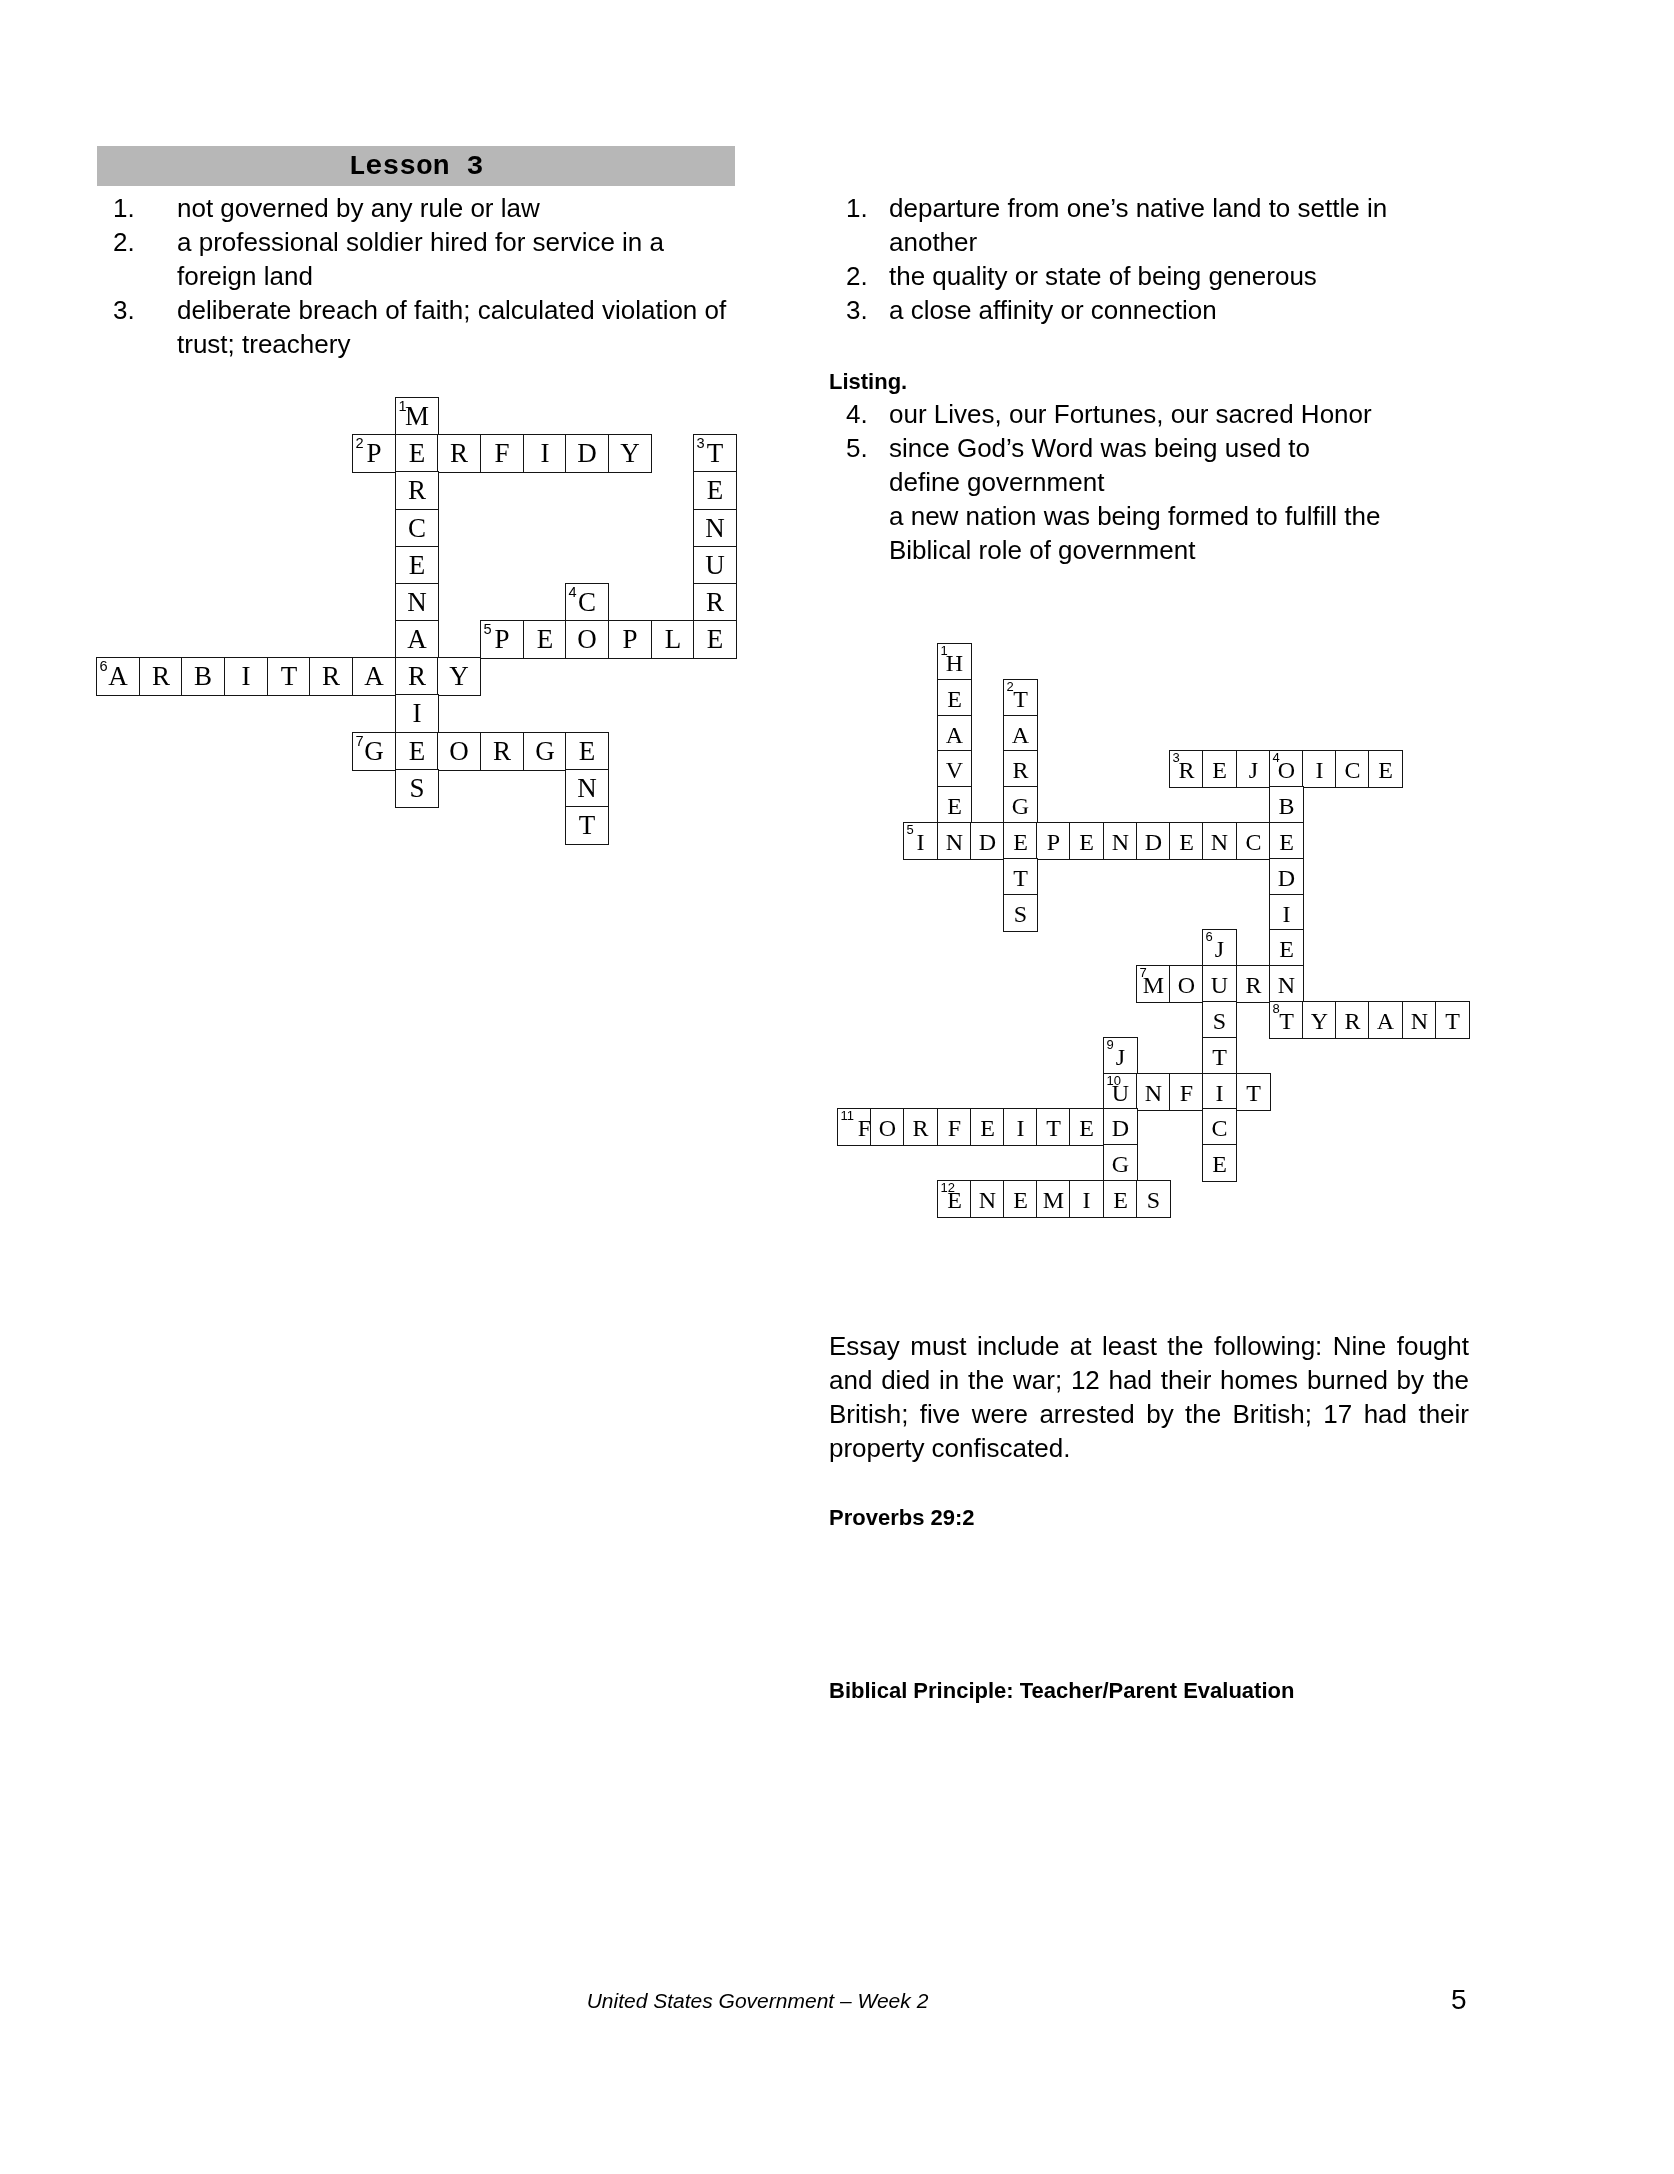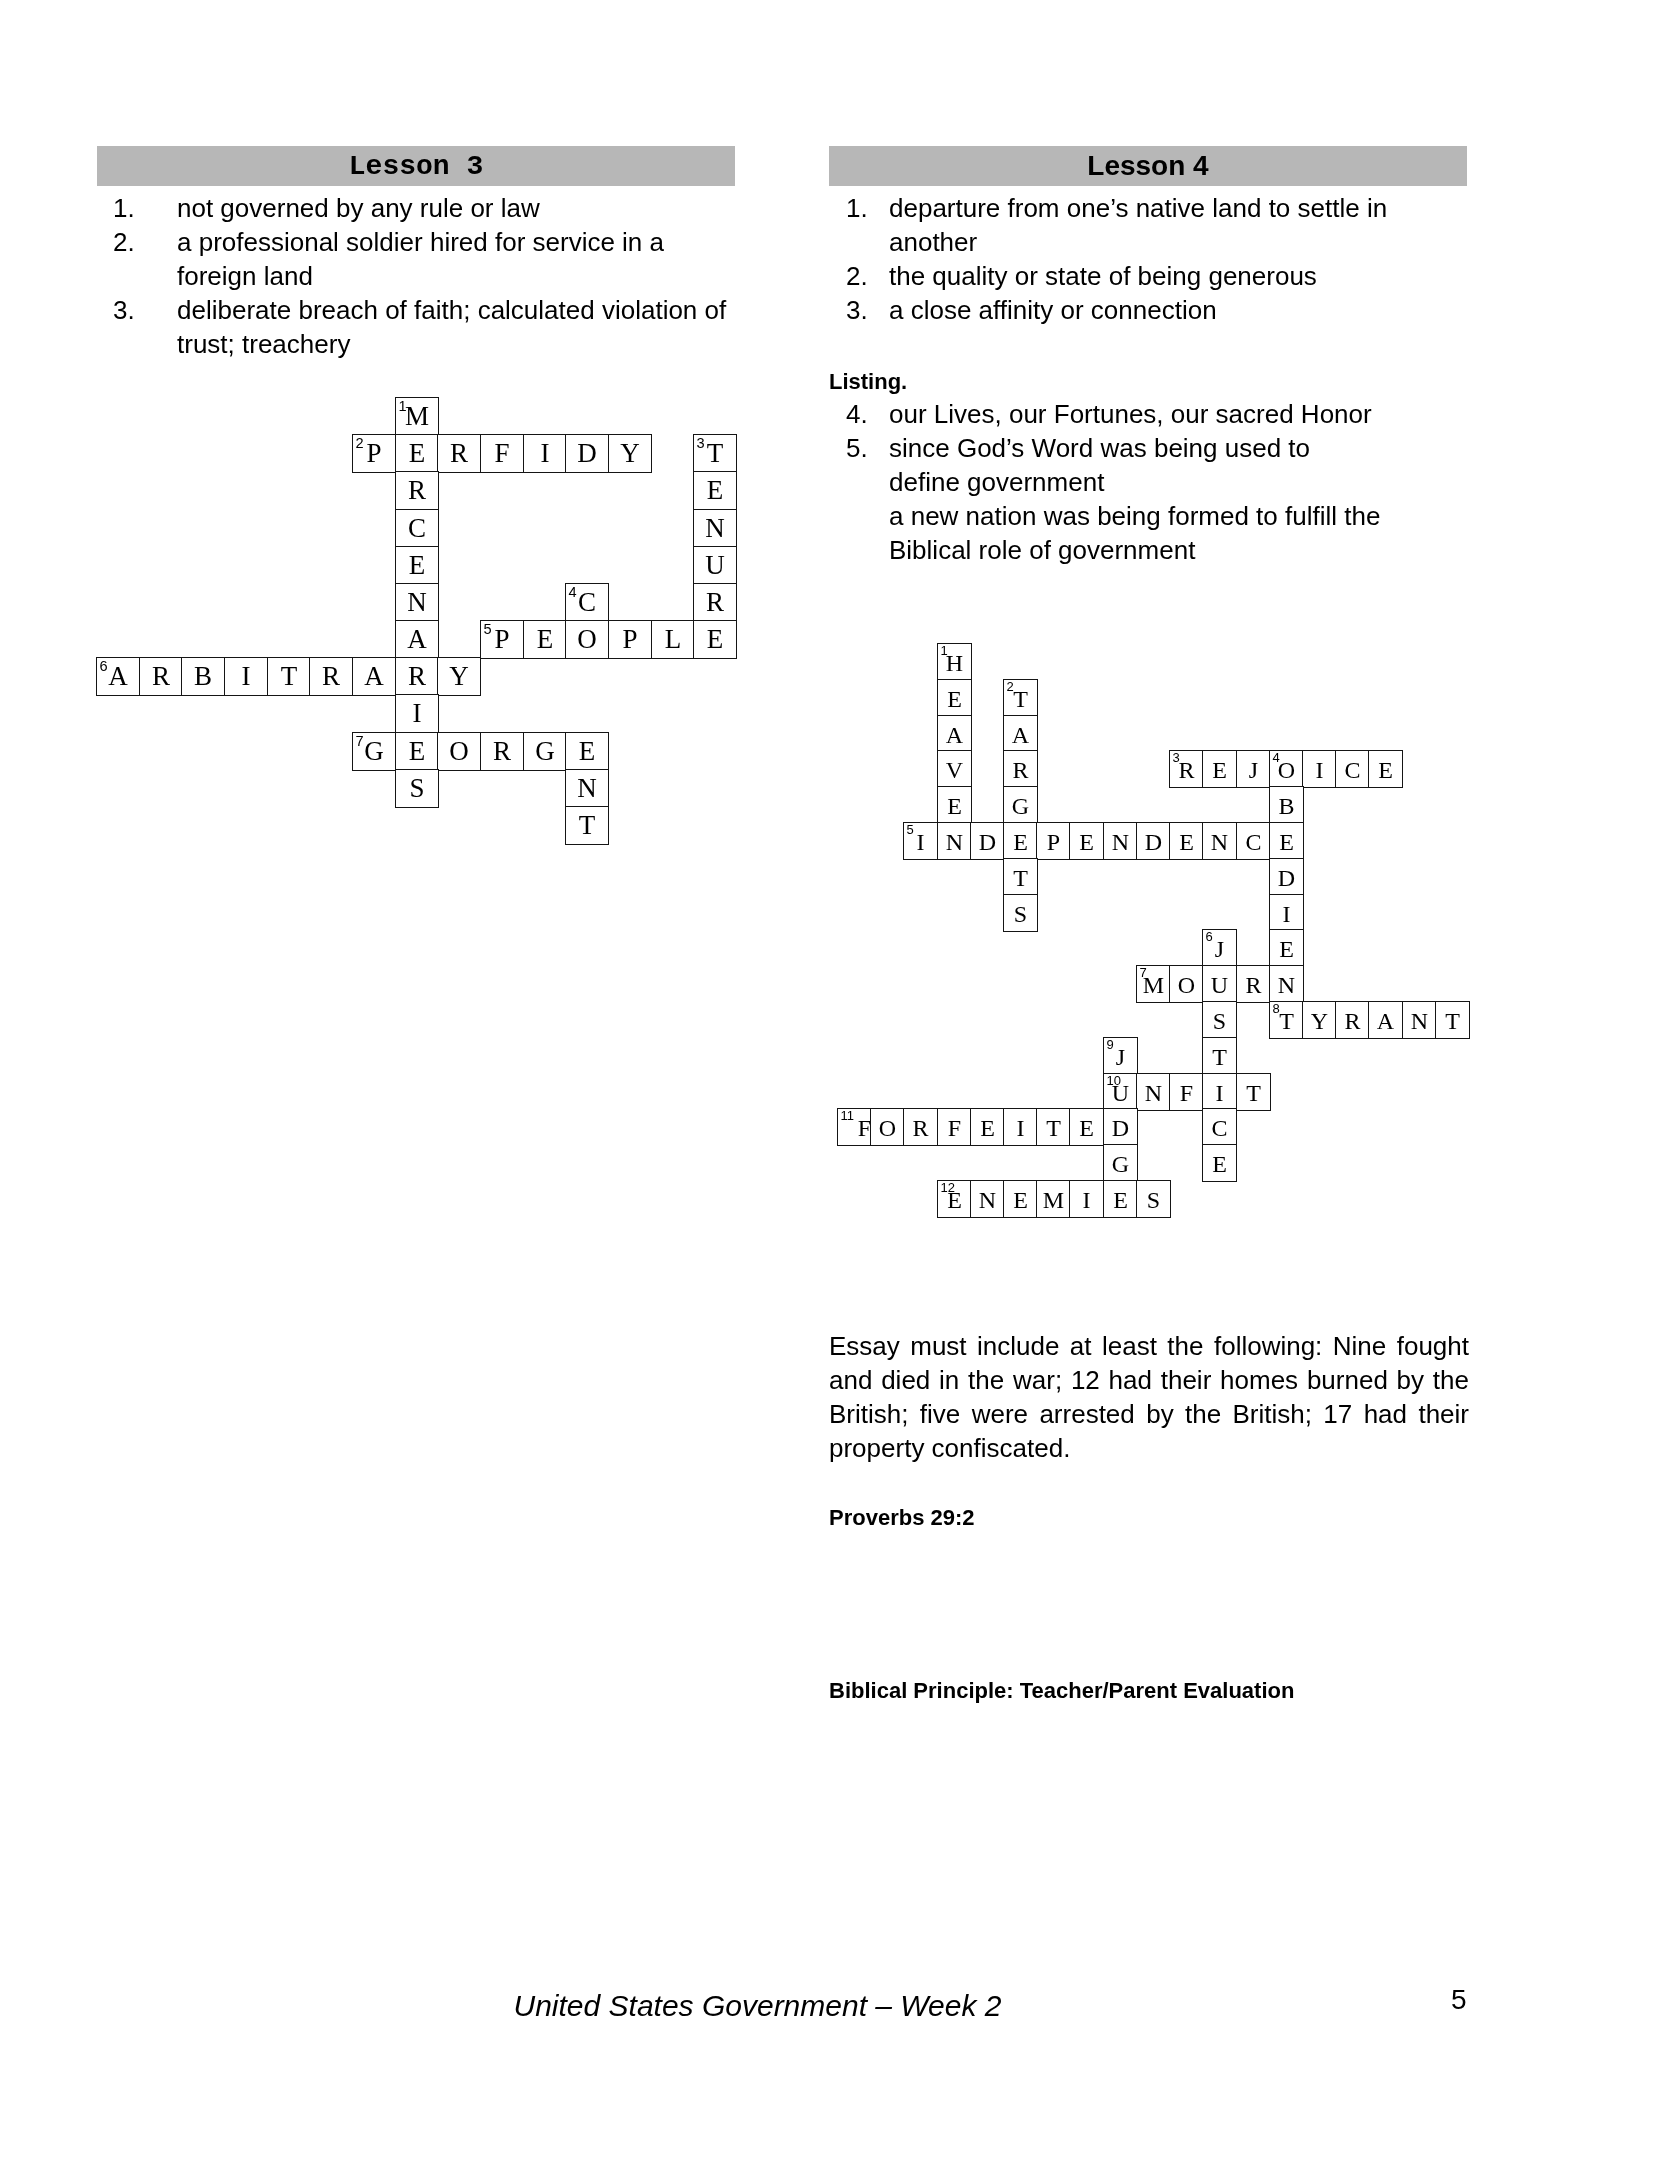--- a/index.html
+++ b/index.html
@@ -45,35 +45,32 @@
   #grid3 .cell{font-size:27px;padding-bottom:2.6px;}
   #grid4 .cell{font-size:24px;padding-bottom:3.4px;}
   .cell .cnum{
     position:absolute;top:0px;left:2.6px;
     font-family:"Liberation Sans",sans-serif;line-height:1.1;
   }
   #grid3 .cnum{font-size:14.6px;}
   #grid4 .cnum{font-size:13px;}
   .footer-center{
     position:absolute;left:396px;top:1989px;width:723px;text-align:center;
-    font-size:30px;font-style:italic;
+    font-size:21px;font-style:italic;
   }
   .footer-page{position:absolute;left:1451px;top:1984px;font-size:28px;}
 </style>
 </head>
 <body>
 
 <div class="page">
 
   <div class="hdr hdr-left">
     <span>Lesson 3</span>
   </div>
-  <div class="hdr hdr-right">
-    <span>Lesson 4</span>
-  </div>
 
   <div class="list" id="l3-list">
       <div class="li-row">
         <span class="li-num">1.</span>
         <span class="li-text">not governed by any rule or law</span>
       </div>
       <div class="li-row">
         <span class="li-num">2.</span>
         <span class="li-text">a professional soldier hired for service in a foreign land</span>
       </div>

